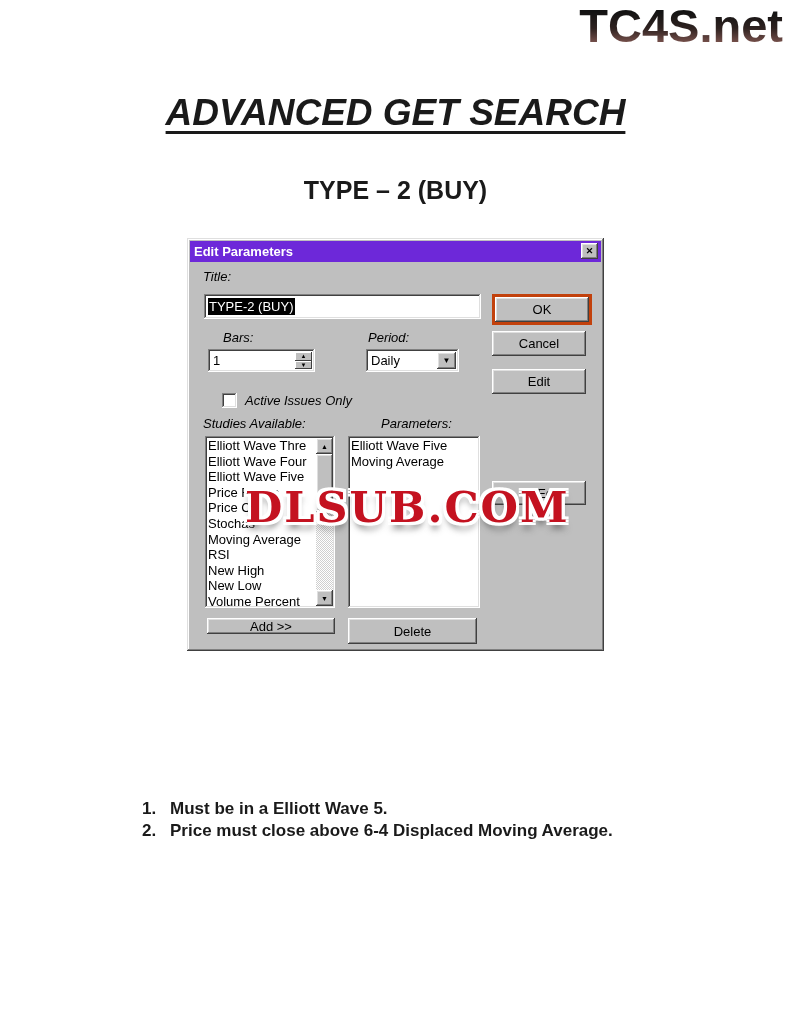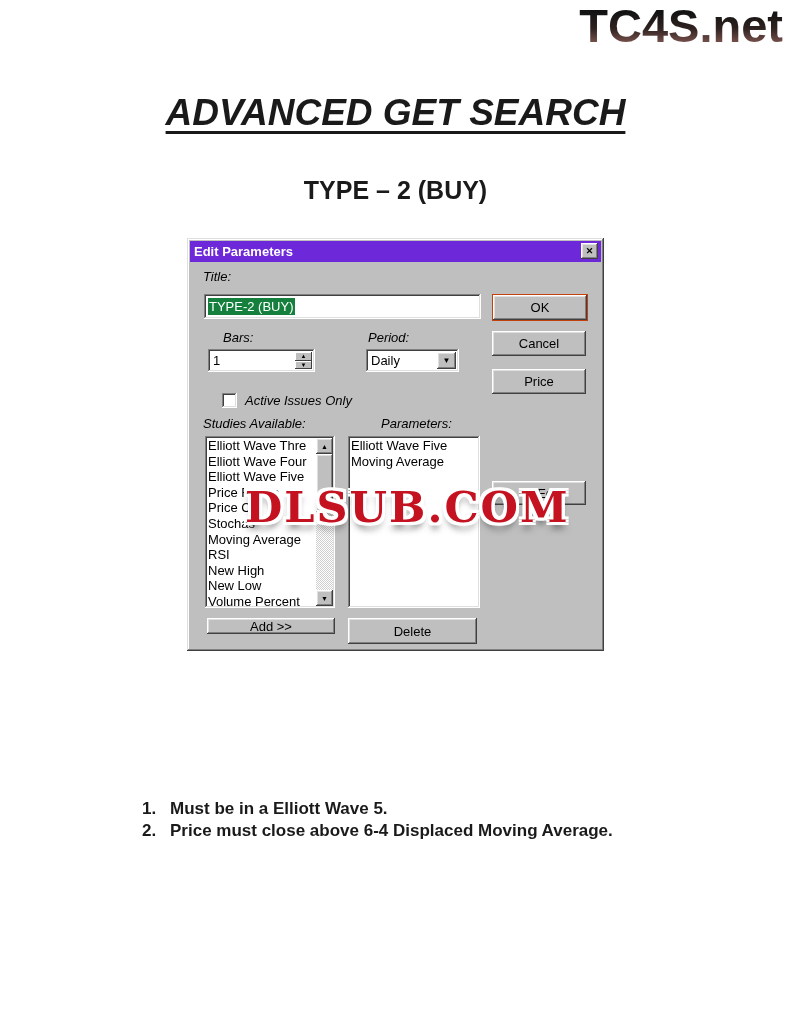--- a/index.html
+++ b/index.html
@@ -50,27 +50,27 @@
   .close-btn{position:absolute;right:3px;top:2px;width:17px;height:16px;background:#bfbfbf;
              box-shadow:inset -1px -1px 0 #404040,inset 1px 1px 0 #ffffff,
                         inset -2px -2px 0 #808080,inset 2px 2px 0 #dfdfdf;
              display:flex;align-items:center;justify-content:center;
              font-size:9px;font-weight:bold;color:#000;}
   .lbl{position:absolute;white-space:nowrap;font-style:italic;}
   .btn{position:absolute;background:#bfbfbf;
        box-shadow:inset -1px -1px 0 #404040,inset 1px 1px 0 #ffffff,
                   inset -2px -2px 0 #808080,inset 2px 2px 0 #dfdfdf;
        display:flex;align-items:center;justify-content:center;font-size:13px;color:#000;}
-  .btn.default{border:1px solid #c2410c;}
+  .btn.default{border:3px solid #c2410c;}
   .sunken{background:#fff;
           box-shadow:inset -1px -1px 0 #ffffff,inset 1px 1px 0 #808080,
                      inset -2px -2px 0 #dfdfdf,inset 2px 2px 0 #404040;}
   .titlefield{position:absolute;left:17px;top:56px;width:277px;height:25px;
               display:flex;align-items:center;padding-left:4px;box-sizing:border-box;}
-  .sel-text{background:#15803d;color:#fff;padding:1px 1px;}
+  .sel-text{background:#000000;color:#fff;padding:1px 1px;}
   .spinner{position:absolute;left:21px;top:111px;width:107px;height:23px;box-sizing:border-box;}
   .spin-val{position:absolute;left:5px;top:4px;}
   .spin-btns{position:absolute;right:3px;top:3px;bottom:3px;width:17px;display:flex;flex-direction:column;}
   .spin-btn{flex:1;background:#bfbfbf;
             box-shadow:inset -1px -1px 0 #404040,inset 1px 1px 0 #ffffff;
             display:flex;align-items:center;justify-content:center;font-size:6px;color:#000;}
   .combo{position:absolute;left:179px;top:111px;width:93px;height:23px;box-sizing:border-box;}
   .combo-val{position:absolute;left:5px;top:4px;}
   .combo-btn{position:absolute;right:3px;top:3px;bottom:3px;width:19px;background:#bfbfbf;
              box-shadow:inset -1px -1px 0 #404040,inset 1px 1px 0 #ffffff,
@@ -138,21 +138,21 @@
       <span class="combo-val">Daily</span>
       <span class="combo-btn">
           <span>▼</span>
         </span>
     </div>
 
     <div class="btn" style="left:305px;top:93px;width:94px;height:25px;">
       <span>Cancel</span>
     </div>
     <div class="btn" style="left:305px;top:131px;width:94px;height:25px;">
-      <span>Price</span>
+      <span>Edit</span>
     </div>
 
     <div class="checkbox sunken"></div>
     <span class="lbl" style="left:58px;top:155px;">Active Issues Only</span>
 
     <span class="lbl" style="left:16px;top:178px;">Studies Available:</span>
     <span class="lbl" style="left:153px;top:178px;margin-left:41px;">Parameters:</span>
 
     <div class="listbox sunken lb-left">
       <div class="item">Elliott Wave Thre</div>

